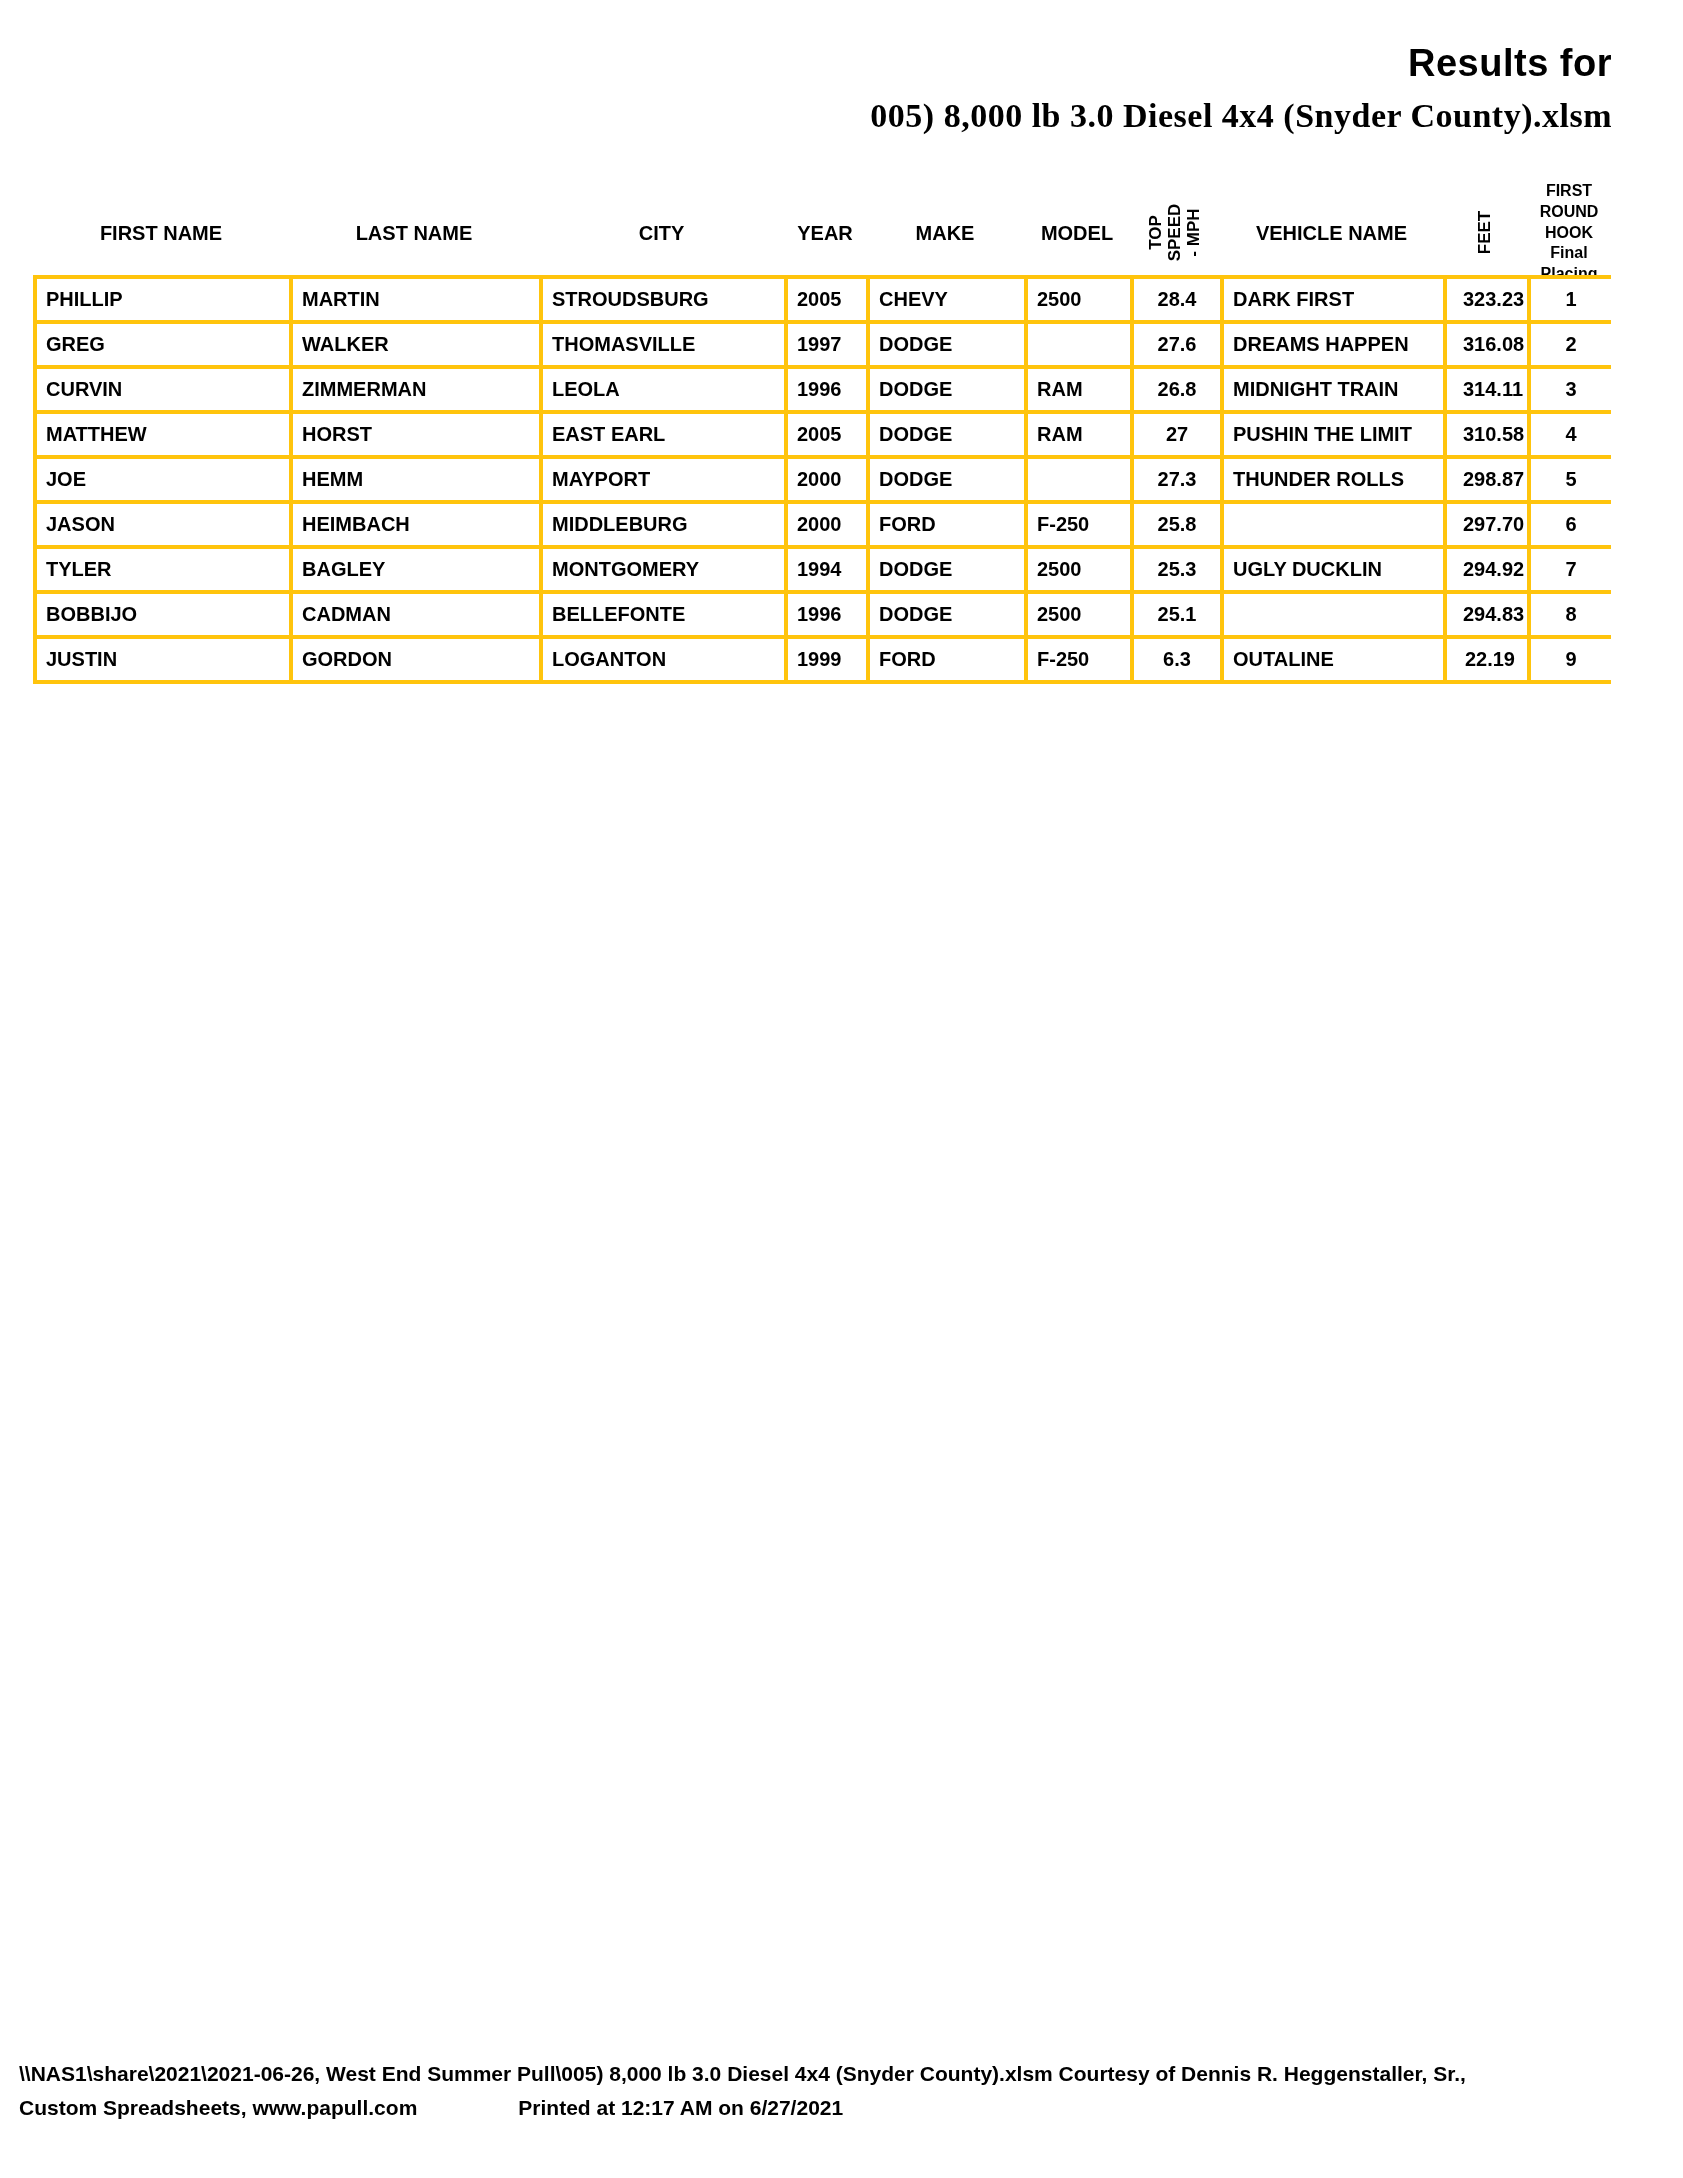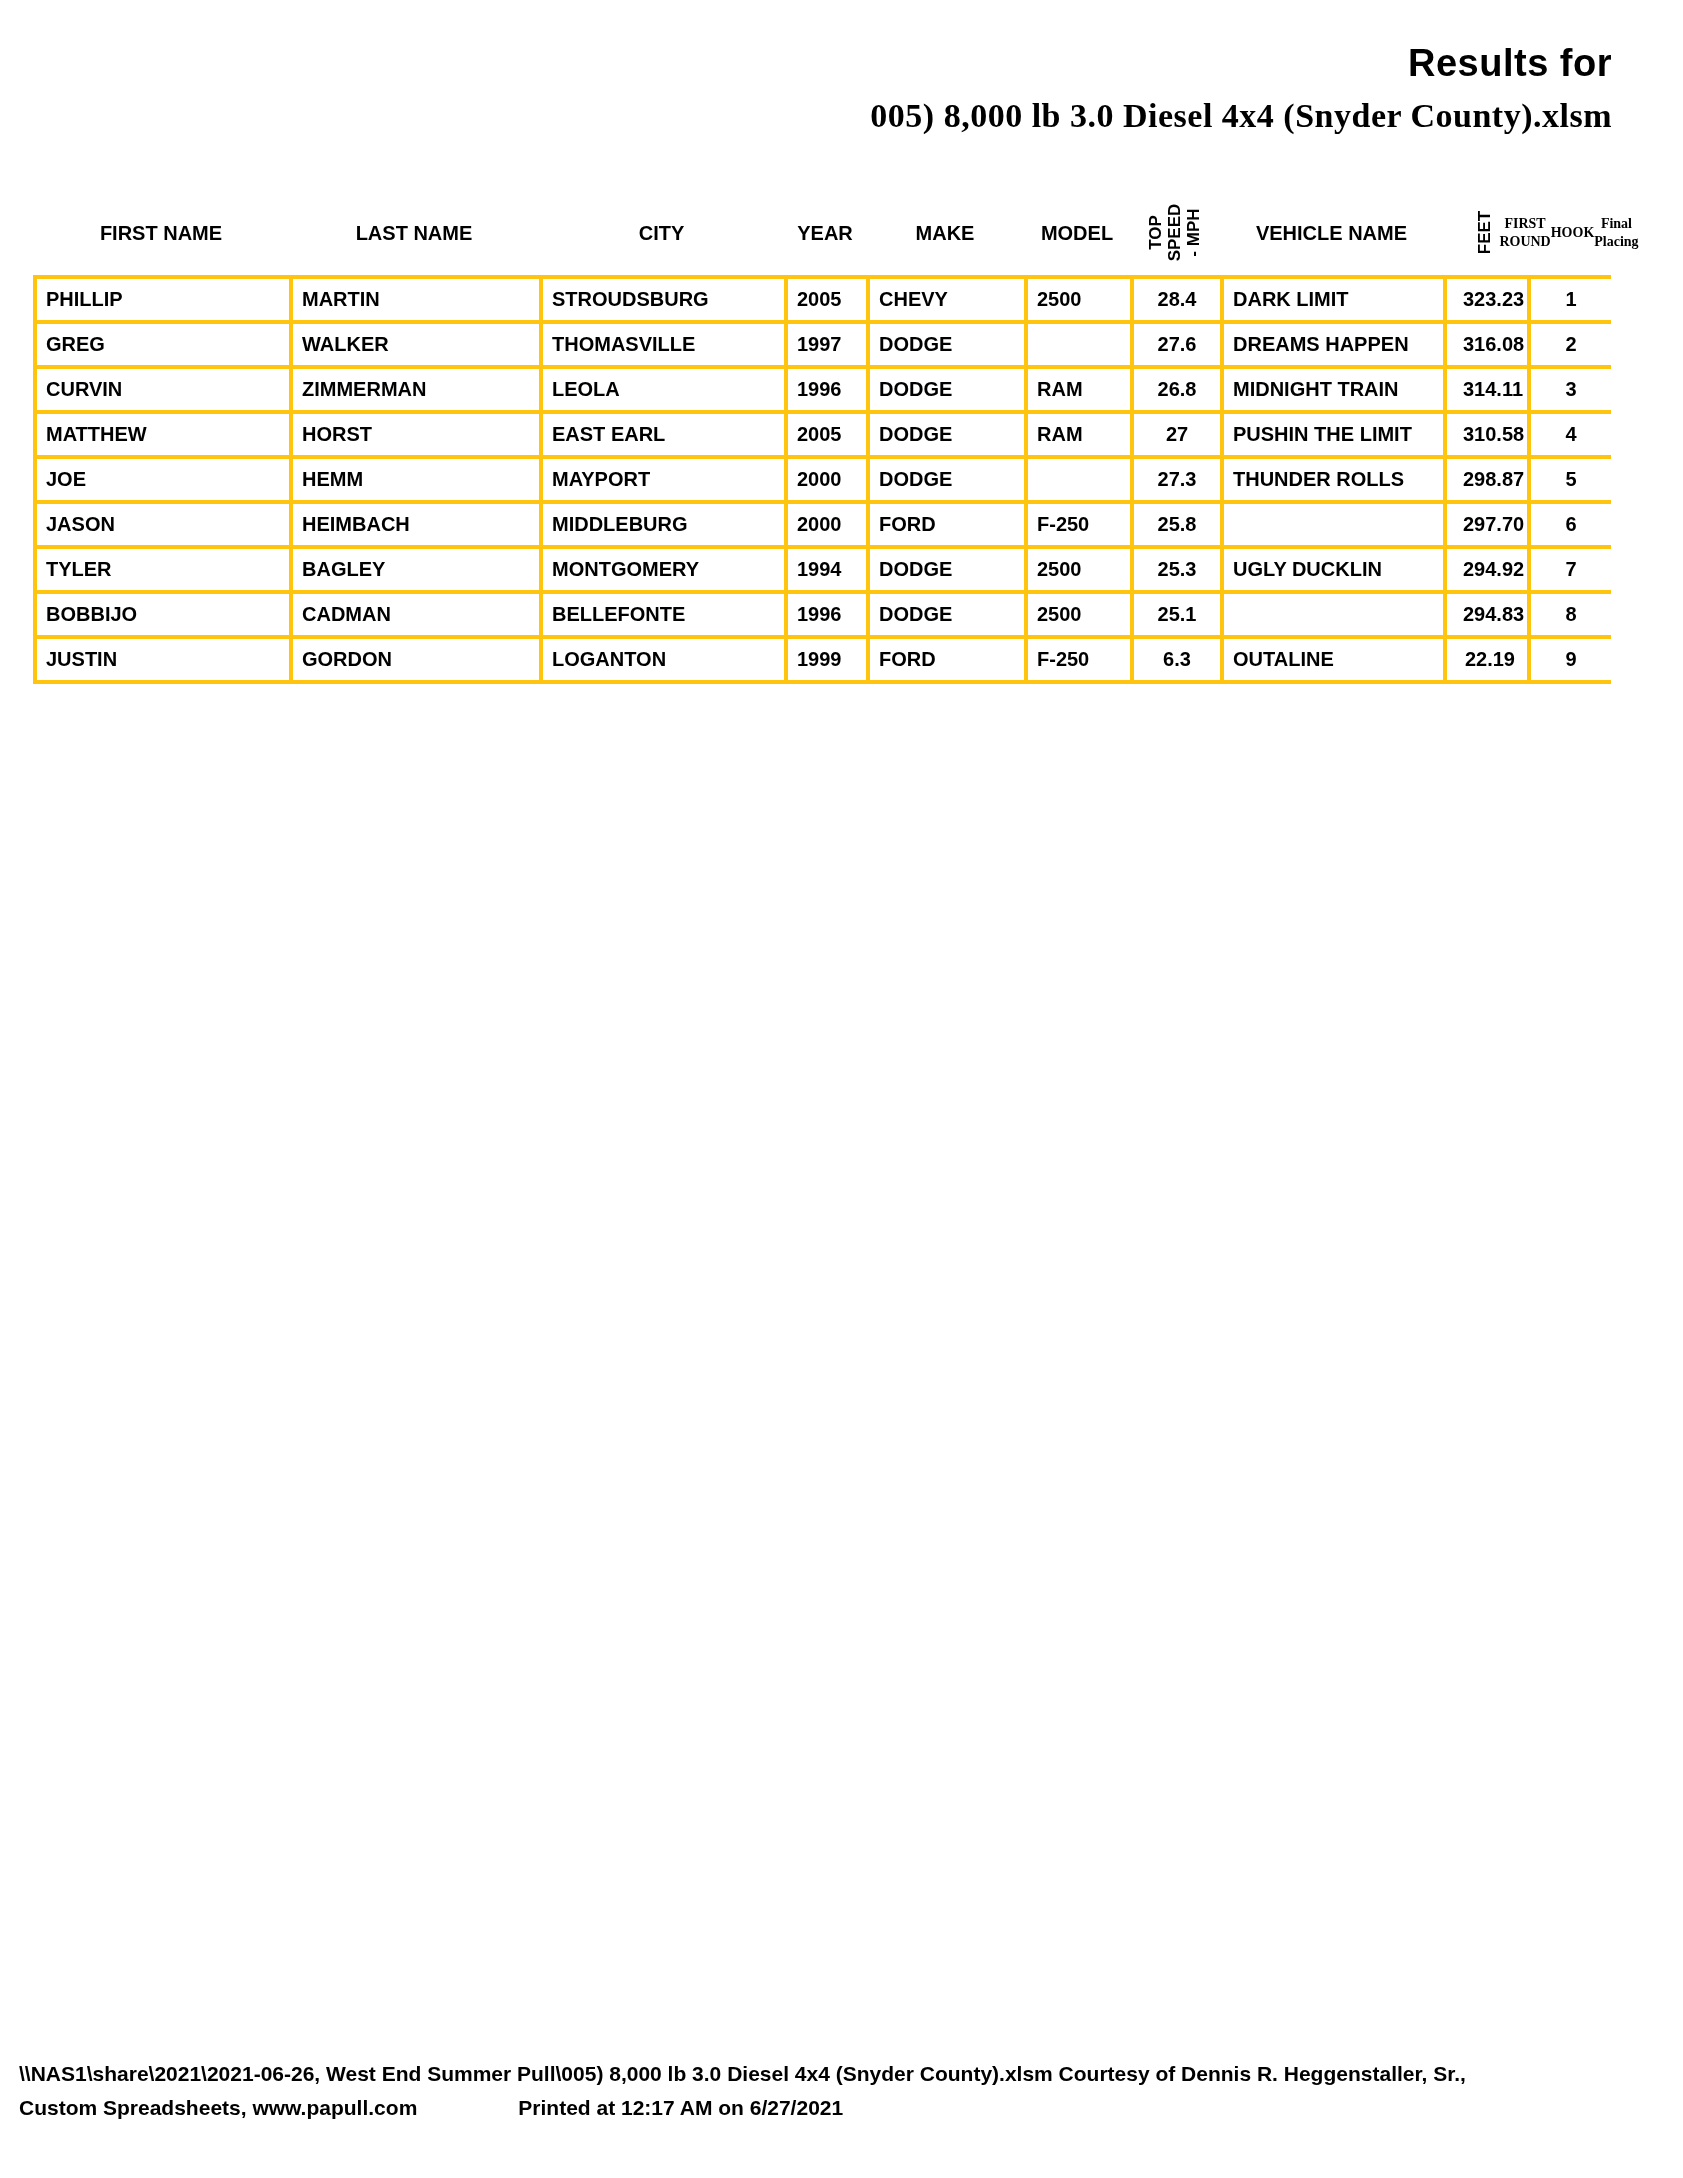--- a/index.html
+++ b/index.html
@@ -48,24 +48,23 @@
     height: 84px;
   }
   .vert {
     transform: rotate(-90deg);
     font-size: 17px;
     line-height: 1.12;
     text-align: center;
     white-space: nowrap;
   }
   .placing-header {
-    flex-direction: row;
-    font-size: 14px;
+    flex-direction: column;
+    font-size: 16px;
     line-height: 1.3;
-    font-family: Liberation Serif, serif;
   }
   .grid { top: 275px; }
   .row { display: contents; }
   .cell {
     border-top: 4px solid var(--grid-color);
     border-left: 4px solid var(--grid-color);
     height: 45px;
     line-height: 41px;
     font-size: 20px;
     padding-left: 9px;
@@ -118,21 +117,21 @@
       <div class="vert">FEET</div>
     </div>
     <div class="hcell placing-header">
       <div>FIRST ROUND</div>
       <div>HOOK</div>
       <div>Final Placing</div>
     </div>
   </div>
 
   <div class="grid">
-      <div class="row"><div class="cell c0">PHILLIP</div><div class="cell c1">MARTIN</div><div class="cell c2">STROUDSBURG</div><div class="cell c3">2005</div><div class="cell c4">CHEVY</div><div class="cell c5">2500</div><div class="cell c6">28.4</div><div class="cell c7">DARK LIMIT</div><div class="cell c8">323.23</div><div class="cell c9">1</div></div>
+      <div class="row"><div class="cell c0">PHILLIP</div><div class="cell c1">MARTIN</div><div class="cell c2">STROUDSBURG</div><div class="cell c3">2005</div><div class="cell c4">CHEVY</div><div class="cell c5">2500</div><div class="cell c6">28.4</div><div class="cell c7">DARK FIRST</div><div class="cell c8">323.23</div><div class="cell c9">1</div></div>
       <div class="row"><div class="cell c0">GREG</div><div class="cell c1">WALKER</div><div class="cell c2">THOMASVILLE</div><div class="cell c3">1997</div><div class="cell c4">DODGE</div><div class="cell c5"></div><div class="cell c6">27.6</div><div class="cell c7">DREAMS HAPPEN</div><div class="cell c8">316.08</div><div class="cell c9">2</div></div>
       <div class="row"><div class="cell c0">CURVIN</div><div class="cell c1">ZIMMERMAN</div><div class="cell c2">LEOLA</div><div class="cell c3">1996</div><div class="cell c4">DODGE</div><div class="cell c5">RAM</div><div class="cell c6">26.8</div><div class="cell c7">MIDNIGHT TRAIN</div><div class="cell c8">314.11</div><div class="cell c9">3</div></div>
       <div class="row"><div class="cell c0">MATTHEW</div><div class="cell c1">HORST</div><div class="cell c2">EAST EARL</div><div class="cell c3">2005</div><div class="cell c4">DODGE</div><div class="cell c5">RAM</div><div class="cell c6">27</div><div class="cell c7">PUSHIN THE LIMIT</div><div class="cell c8">310.58</div><div class="cell c9">4</div></div>
       <div class="row"><div class="cell c0">JOE</div><div class="cell c1">HEMM</div><div class="cell c2">MAYPORT</div><div class="cell c3">2000</div><div class="cell c4">DODGE</div><div class="cell c5"></div><div class="cell c6">27.3</div><div class="cell c7">THUNDER ROLLS</div><div class="cell c8">298.87</div><div class="cell c9">5</div></div>
       <div class="row"><div class="cell c0">JASON</div><div class="cell c1">HEIMBACH</div><div class="cell c2">MIDDLEBURG</div><div class="cell c3">2000</div><div class="cell c4">FORD</div><div class="cell c5">F-250</div><div class="cell c6">25.8</div><div class="cell c7"></div><div class="cell c8">297.70</div><div class="cell c9">6</div></div>
       <div class="row"><div class="cell c0">TYLER</div><div class="cell c1">BAGLEY</div><div class="cell c2">MONTGOMERY</div><div class="cell c3">1994</div><div class="cell c4">DODGE</div><div class="cell c5">2500</div><div class="cell c6">25.3</div><div class="cell c7">UGLY DUCKLIN</div><div class="cell c8">294.92</div><div class="cell c9">7</div></div>
       <div class="row"><div class="cell c0">BOBBIJO</div><div class="cell c1">CADMAN</div><div class="cell c2">BELLEFONTE</div><div class="cell c3">1996</div><div class="cell c4">DODGE</div><div class="cell c5">2500</div><div class="cell c6">25.1</div><div class="cell c7"></div><div class="cell c8">294.83</div><div class="cell c9">8</div></div>
       <div class="row"><div class="cell c0">JUSTIN</div><div class="cell c1">GORDON</div><div class="cell c2">LOGANTON</div><div class="cell c3">1999</div><div class="cell c4">FORD</div><div class="cell c5">F-250</div><div class="cell c6">6.3</div><div class="cell c7">OUTALINE</div><div class="cell c8">22.19</div><div class="cell c9">9</div></div>
     </div>
 

